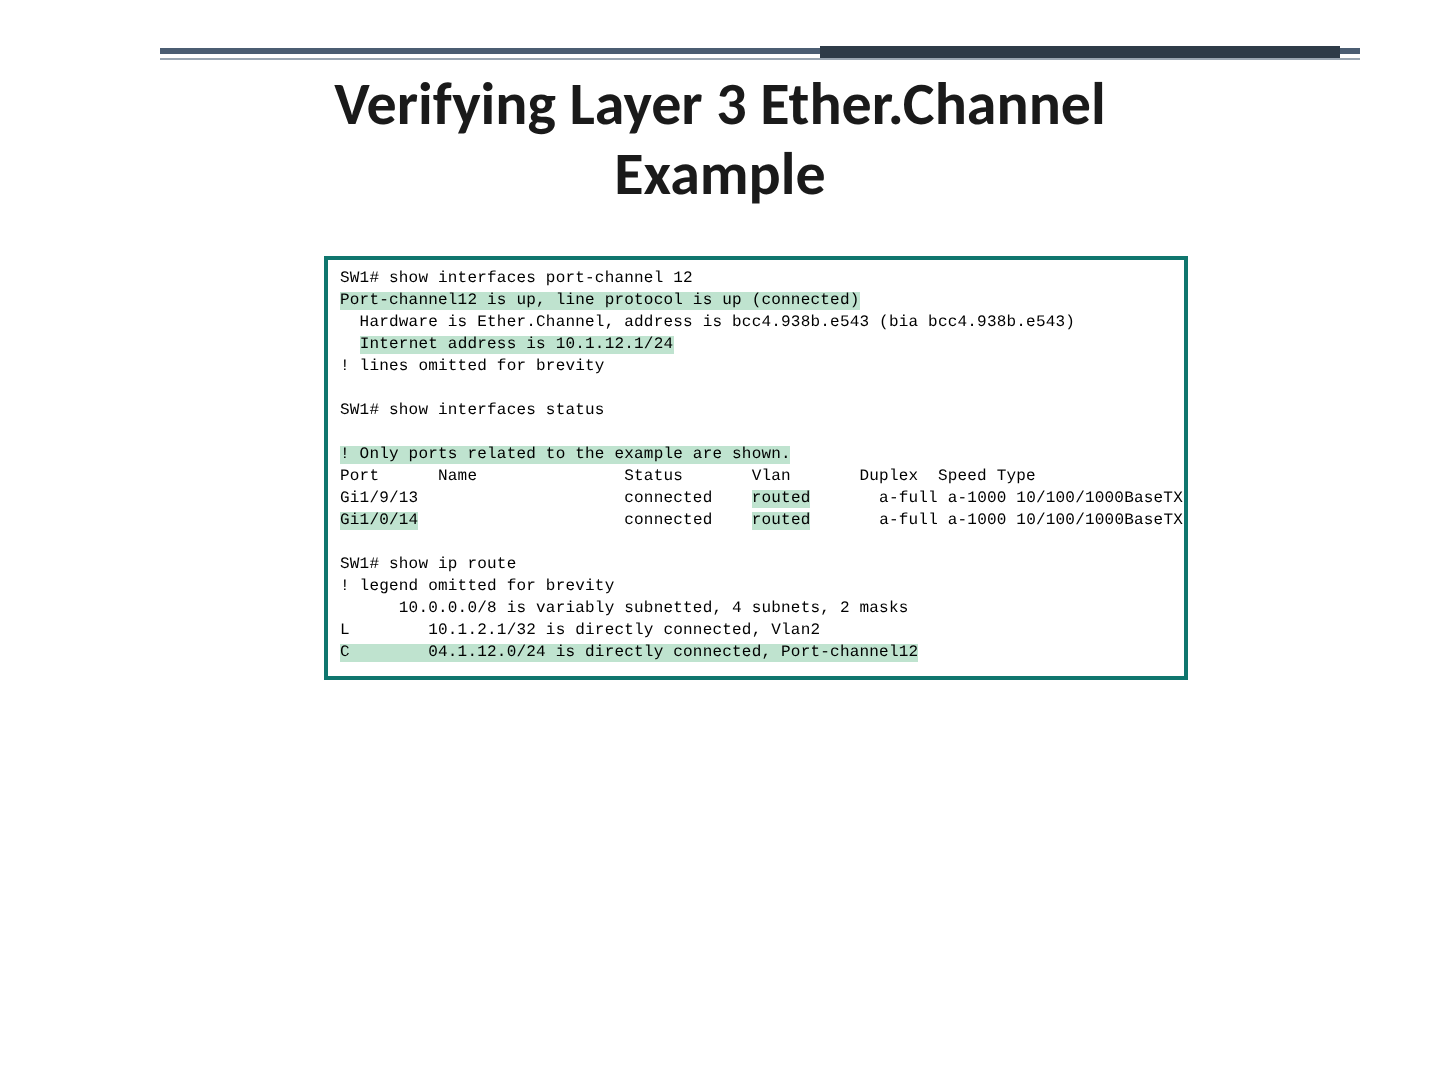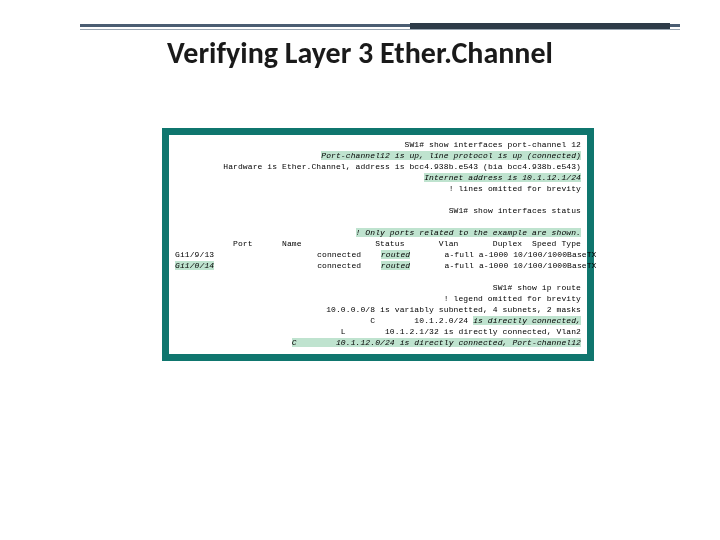--- a/index.html
+++ b/index.html
@@ -53,71 +53,69 @@
     font-size: 30px;
     font-weight: 700;
     color: #1a1a1a;
     line-height: 1.15;
   }
   .terminal-box {
     position: absolute;
     top: 128px;
     left: 162px;
     width: 432px;
-    border: 7px solid #0f766e;
+    border: 2px solid #0f766e;
     background: #fff;
     padding: 4px 6px 6px 6px;
     box-sizing: border-box;
     font-family: "Courier New", monospace;
     font-size: 8px;
     line-height: 11px;
     color: #000;
     letter-spacing: 0.1px;
-    text-align: right;
   }
   .terminal-box .ln {
     white-space: pre;
   }
   .hl {
     background: #bfe3cf;
-    font-style: italic;
   }
   .blank {
     height: 11px;
   }
 </style>
 </head>
 <body>
 <div class="slide">
 
   <div class="top-rule">
     <div class="bar1"></div>
     <div class="bar2"></div>
     <div class="accent"></div>
   </div>
 
   <div class="title">
     <span>Verifying Layer 3 Ether.Channel</span><br>
+    <span>Example</span>
   </div>
 
   <div class="terminal-box">
     <div class="ln">SW1# show interfaces port-channel 12</div>
     <div class="ln"><span class="hl">Port-channel12 is up, line protocol is up (connected)</span></div>
     <div class="ln">  Hardware is Ether.Channel, address is bcc4.938b.e543 (bia bcc4.938b.e543)</div>
     <div class="ln">  <span class="hl">Internet address is 10.1.12.1/24</span></div>
     <div class="ln">! lines omitted for brevity</div>
     <div class="blank"></div>
     <div class="ln">SW1# show interfaces status</div>
     <div class="blank"></div>
     <div class="ln"><span class="hl">! Only ports related to the example are shown.</span></div>
     <div class="ln">Port      Name               Status       Vlan       Duplex  Speed Type</div>
     <div class="ln"><span>Gi1/9/13                     connected    </span><span class="hl">routed</span><span>       a-full a-1000 10/100/1000BaseTX</span></div>
     <div class="ln"><span class="hl">Gi1/0/14</span><span>                     connected    </span><span class="hl">routed</span><span>       a-full a-1000 10/100/1000BaseTX</span></div>
     <div class="blank"></div>
     <div class="ln">SW1# show ip route</div>
     <div class="ln">! legend omitted for brevity</div>
     <div class="ln">      10.0.0.0/8 is variably subnetted, 4 subnets, 2 masks</div>
-    <div class="ln"><span>C        10.1.2.0/24 </span><span class="hl">is directly connected,</span></div>
     <div class="ln">L        10.1.2.1/32 is directly connected, Vlan2</div>
-    <div class="ln"><span class="hl">C        10.1.12.0/24 is directly connected, Port-channel12</span></div>
+    <div class="ln"><span class="hl">C        04.1.12.0/24 is directly connected, Port-channel12</span></div>
   </div>
 
 </div>
 
 </body></html>

